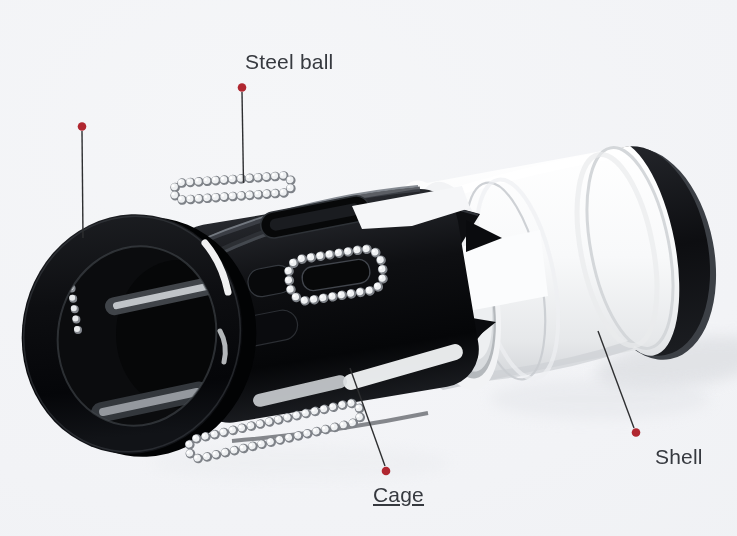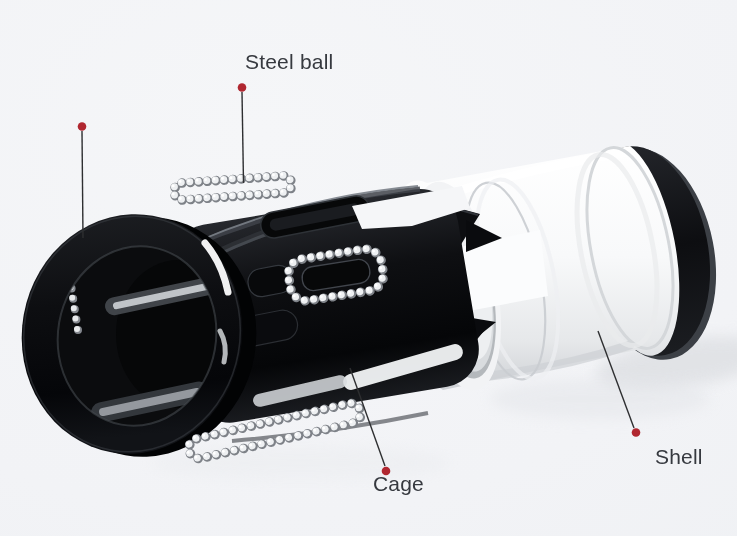--- a/index.html
+++ b/index.html
@@ -186,16 +186,16 @@
   </g>
   <g fill="#b02730">
     <circle cx="82" cy="126.5" r="4.3"></circle>
     <circle cx="242" cy="87.5" r="4.3"></circle>
     <circle cx="386" cy="471" r="4.3"></circle>
     <circle cx="636" cy="432.5" r="4.3"></circle>
   </g>
 </svg>
 
 <div class="part-label" style="left:205px; top:50px;margin-left:40px;">Steel ball</div>
-<div class="part-label" style="left:373px; top:472px;">Cage</div>
+<div class="part-label" style="left:373px; top:483px;text-decoration:underline;">Cage</div>
 <div class="part-label" style="left:623px; top:445px;margin-left:32px;">Shell</div>
 
 </div>
 
 </body></html>

